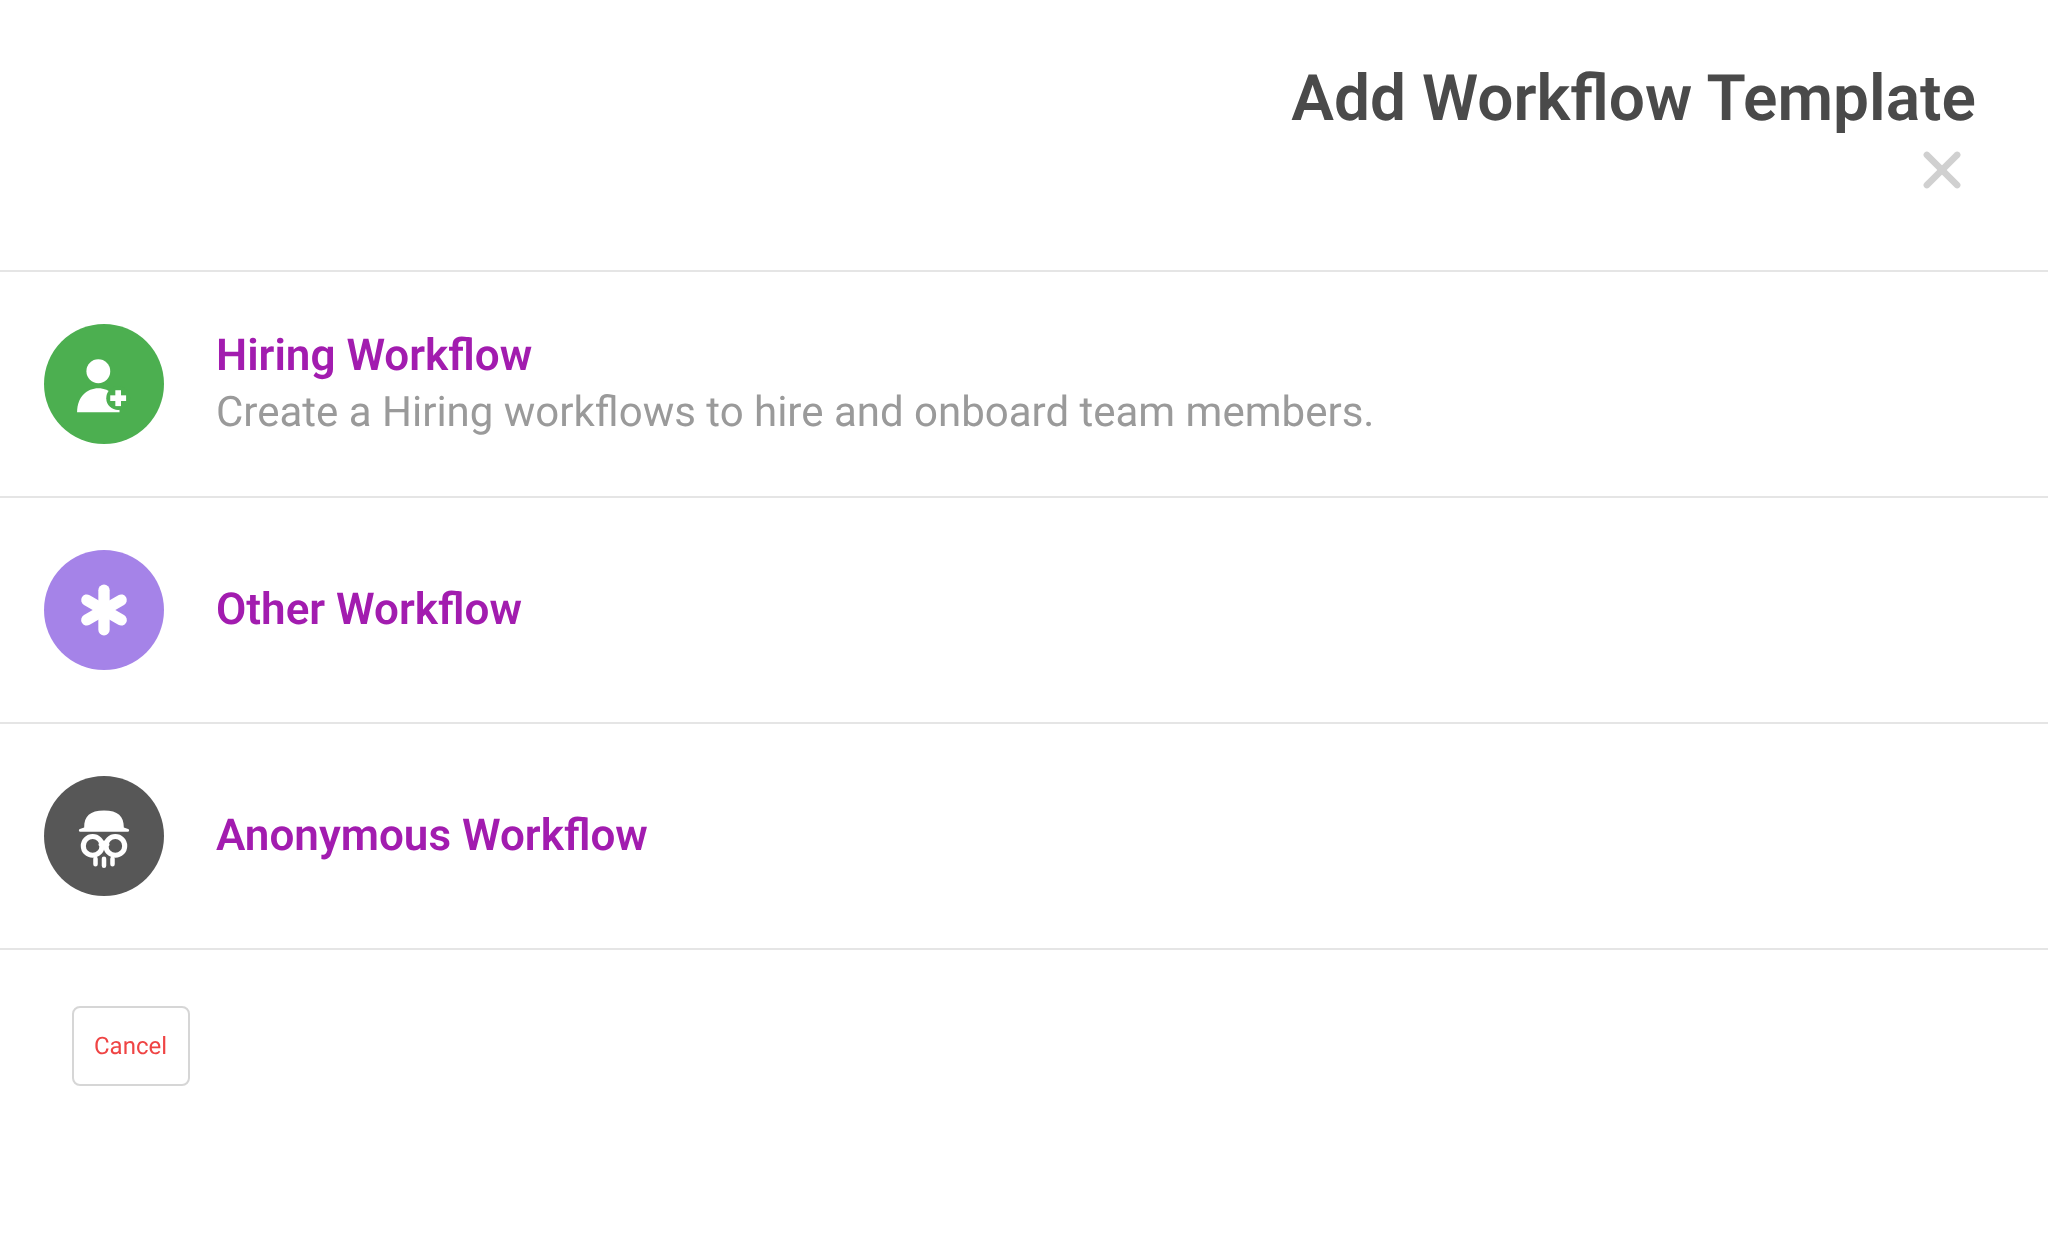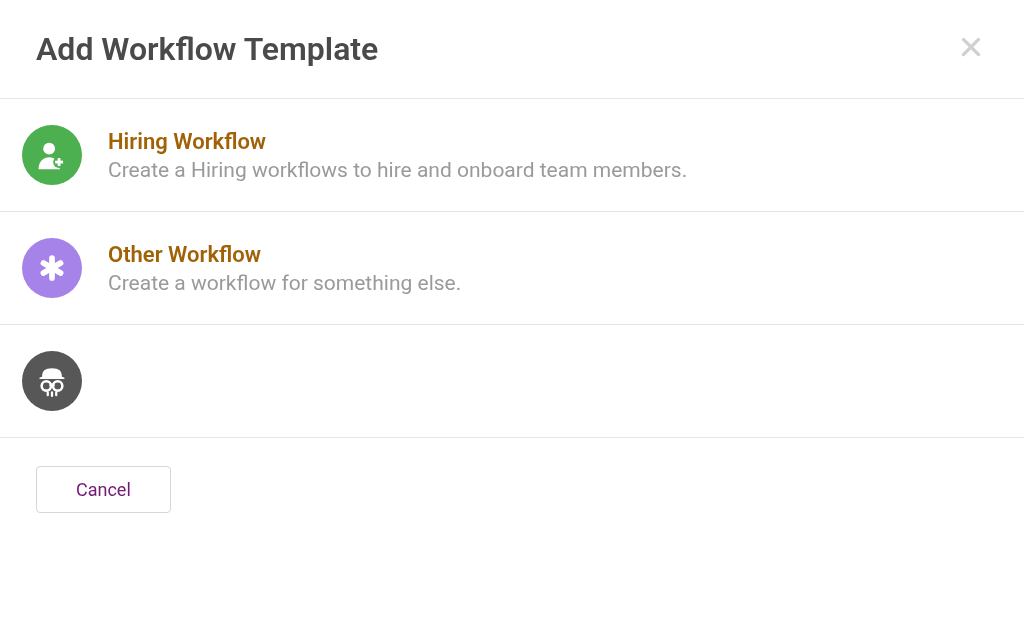--- a/index.html
+++ b/index.html
@@ -15,23 +15,24 @@
       overflow: hidden;
     }
     .modal {
       width: 100%;
       height: 100%;
       display: flex;
       flex-direction: column;
     }
     .modal-header {
       display: flex;
-      align-items: flex-start;
+      align-items: flex-end;
       justify-content: space-between;
       padding: 30px 36px 30px 36px;
+      flex-direction: column;
     }
     .modal-title {
       font-size: 32px;
       font-weight: 600;
       color: #4a4a4a;
     }
     .close-btn {
       background: none;
       border: none;
       cursor: pointer;
@@ -70,40 +71,40 @@
       height: 34px;
     }
     .option-text {
       display: flex;
       flex-direction: column;
       gap: 4px;
     }
     .option-title {
       font-size: 22px;
       font-weight: 600;
-      color: #a16207;
+      color: #a21caf;
     }
     .option-desc {
       font-size: 21px;
       font-weight: 400;
       color: #9a9a9a;
     }
     .icon-green { background: #4caf50; }
     .icon-purple { background: #a583e8; }
     .icon-gray { background: #575757; }
     .modal-footer {
       padding: 28px 36px;
     }
     .cancel-btn {
       background: #ffffff;
       border: 1px solid #d6d6d6;
       border-radius: 4px;
-      padding: 12px 39px;
-      font-size: 18px;
-      color: #701a75;
+      padding: 12px 10px;
+      font-size: 12px;
+      color: #ef4444;
       cursor: pointer;
       font-family: inherit;
     }
   </style>
 </head>
 <body>
 
 <div class="modal">
   <div class="modal-header">
     <h1 class="modal-title">Add Workflow Template</h1>
@@ -140,35 +141,35 @@
         <svg viewBox="0 0 24 24" fill="#ffffff">
           <g transform="translate(12,12)">
             <rect x="-2" y="-9" width="4" height="18" rx="2"></rect>
             <rect x="-2" y="-9" width="4" height="18" rx="2" transform="rotate(60)"></rect>
             <rect x="-2" y="-9" width="4" height="18" rx="2" transform="rotate(120)"></rect>
           </g>
         </svg>
       </div>
       <div class="option-text">
         <div class="option-title">Other Workflow</div>
-        <div class="option-desc">Create a workflow for something else.</div>
       </div>
     </div>
 
     <div class="option-row">
       <div class="option-icon icon-gray">
         <svg viewBox="0 0 24 24" fill="#ffffff">
           <path d="M5 9 C5 5 7 3 12 3 C17 3 19 5 19 9 L20.5 9.5 C21 9.6 21 10.4 20.5 10.5 L3.5 10.5 C3 10.4 3 9.6 3.5 9.5 Z"></path>
           <circle cx="8" cy="15.5" r="3.3" fill="none" stroke="#ffffff" stroke-width="1.8"></circle>
           <circle cx="16" cy="15.5" r="3.3" fill="none" stroke="#ffffff" stroke-width="1.8"></circle>
           <path d="M11 15 C11.5 14.3 12.5 14.3 13 15" fill="none" stroke="#ffffff" stroke-width="1.8" stroke-linecap="round"></path>
           <path d="M9 20 L9 22 M12 20 L12 22.5 M15 20 L15 22" stroke="#ffffff" stroke-width="1.6" stroke-linecap="round"></path>
         </svg>
       </div>
       <div class="option-text">
+        <div class="option-title">Anonymous Workflow</div>
       </div>
     </div>
 
   </div>
 
   <div class="modal-footer">
     <button class="cancel-btn">Cancel</button>
   </div>
 </div>
 

